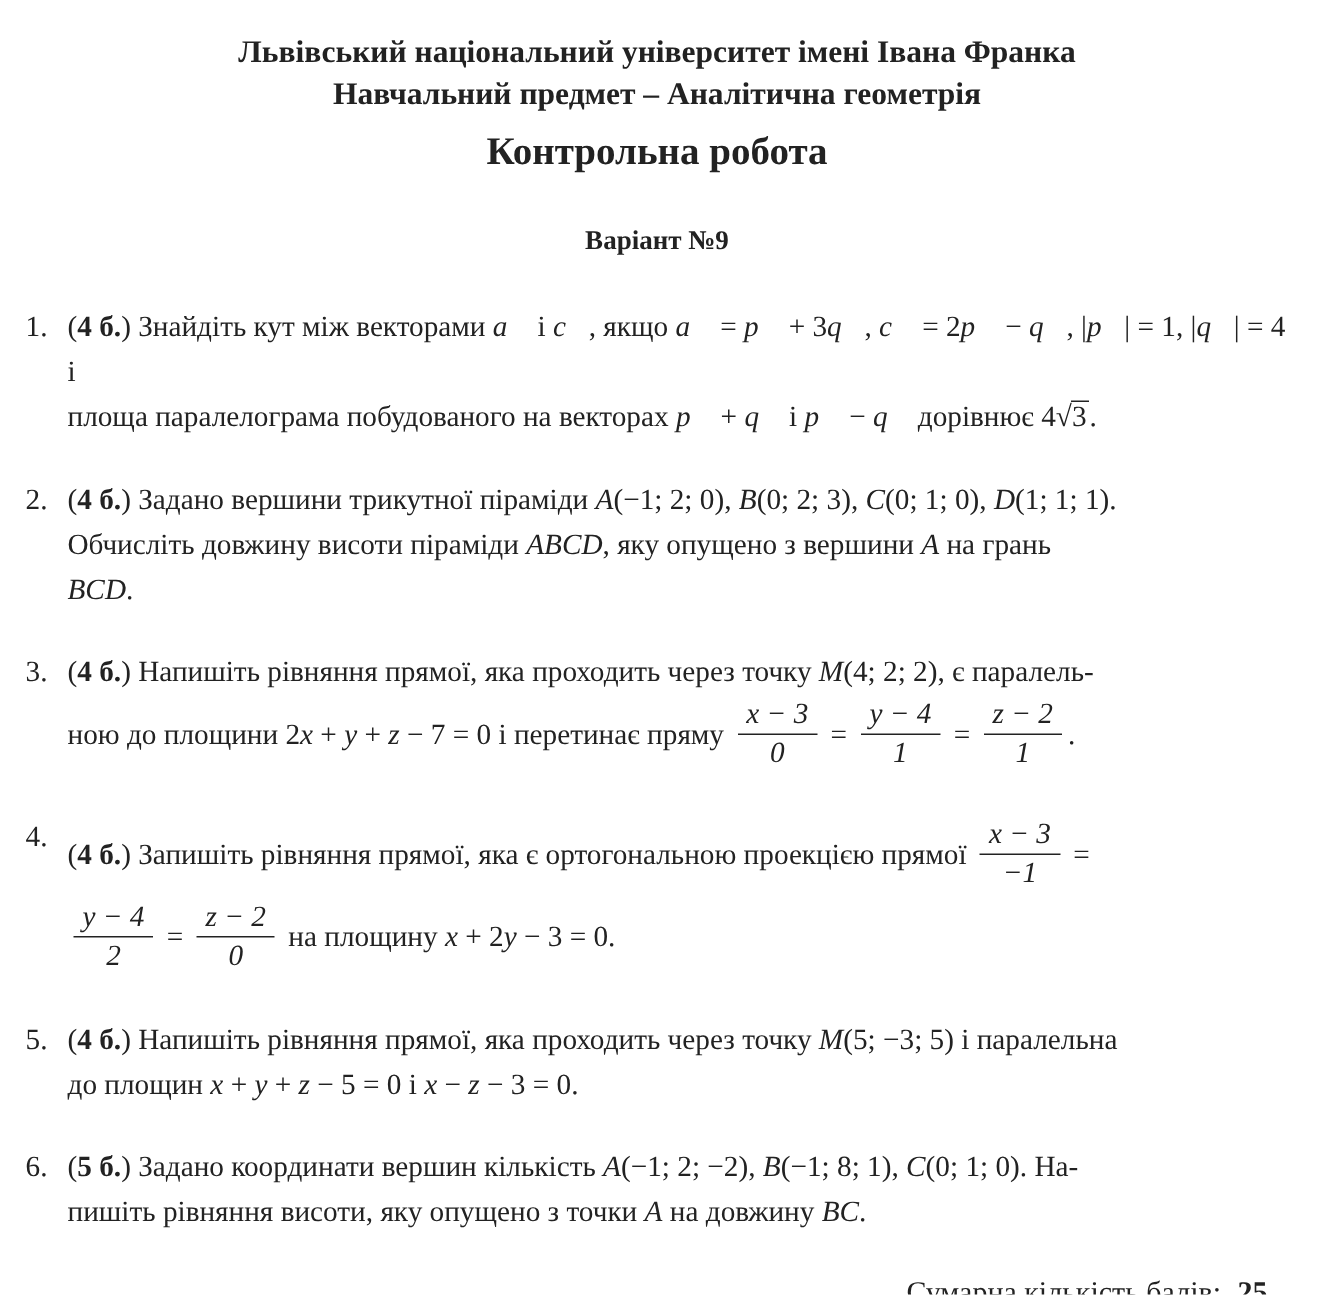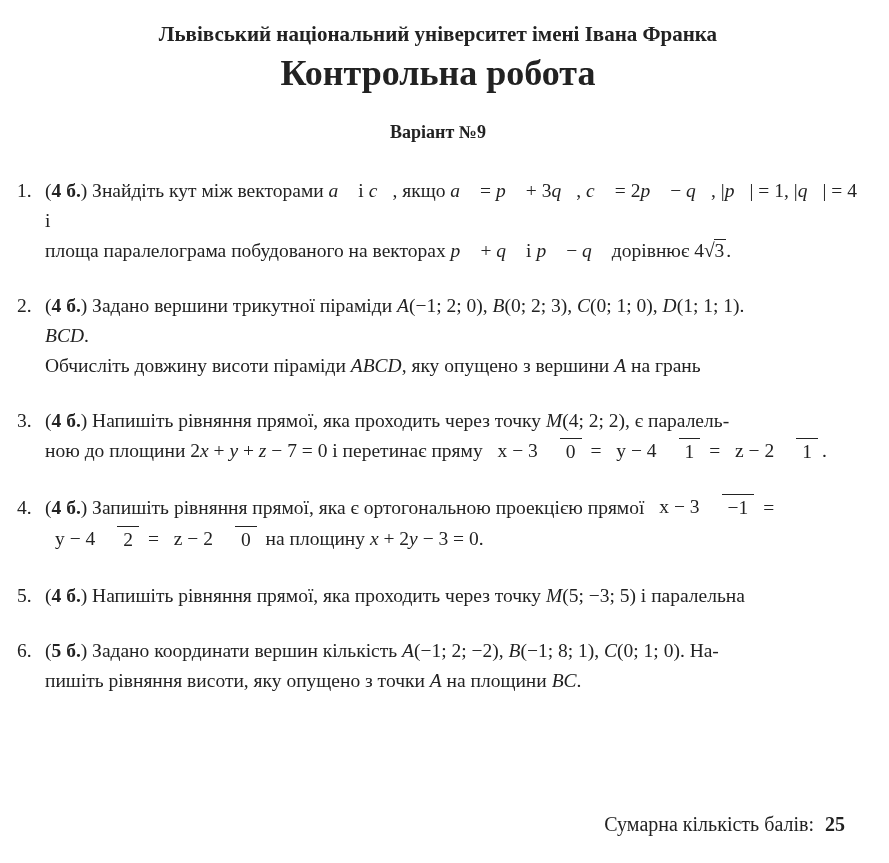--- a/index.html
+++ b/index.html
@@ -13,30 +13,30 @@
     overflow: hidden;
     font-family: "Liberation Serif", "DejaVu Serif", serif;
     color: #222222;
   }
   .page {
     box-sizing: border-box;
     width: 889px;
     height: 863px;
     display: flex;
     flex-direction: column;
-    padding: 20px 30px 20px 17px;
+    padding: 20px 30px 4px 17px;
   }
   .header { text-align: center; }
   .header-line {
     font-size: 21px;
     font-weight: bold;
     line-height: 28px;
   }
   .doc-title {
-    font-size: 36px;
+    font-size: 26px;
     font-weight: bold;
     line-height: 38px;
     margin-top: 6px;
   }
   .variant {
     font-size: 18px;
     font-weight: bold;
     line-height: 28px;
     margin-top: 26px;
   }
@@ -53,27 +53,27 @@
     width: 28px;
     line-height: 30px;
   }
   .pbody { flex: 1; }
   .pline { line-height: 30px; }
   .txt { font-style: normal; }
   .math { font-style: italic; }
   .bold { font-weight: bold; }
   .frac {
     display: inline-flex;
-    flex-direction: row;
+    flex-direction: column;
     vertical-align: middle;
     text-align: center;
+    font-style: italic;
     margin: 2px 4px;
     position: relative;
     top: -2px;
-    gap: 16px;
   }
   .frac .num {
     display: block;
     line-height: 25px;
     padding: 0 6px;
   }
   .frac .den {
     display: block;
     line-height: 25px;
     padding: 0 6px;
@@ -94,38 +94,39 @@
     padding-bottom: 6px;
   }
   .footer .bold { margin-left: 6px; }
 </style>
 </head>
 <body>
 
 <div class="page">
   <div class="header">
     <div class="header-line">Львівський національний університет імені Івана Франка</div>
+    <div class="header-line">Навчальний предмет – Аналітична геометрія</div>
     <div class="doc-title">Контрольна робота</div>
     <div class="variant">Варіант №9</div>
   </div>
 
   <div class="problems">
       <div class="problem">
         <div class="pnum">1.</div>
         <div class="pbody">
           <div class="pline"><span class="txt">(</span><span class="bold">4 б.</span><span class="txt">) Знайдіть кут між векторами </span><span class="math">a⃗</span><span class="txt"> і </span><span class="math">c⃗</span><span class="txt">, якщо </span><span class="math">a⃗</span><span class="txt"> = </span><span class="math">p⃗</span><span class="txt"> + 3</span><span class="math">q⃗</span><span class="txt">, </span><span class="math">c⃗</span><span class="txt"> = 2</span><span class="math">p⃗</span><span class="txt"> − </span><span class="math">q⃗</span><span class="txt">, |</span><span class="math">p⃗</span><span class="txt">| = 1, |</span><span class="math">q⃗</span><span class="txt">| = 4 і</span></div>
           <div class="pline"><span class="txt">площа паралелограма побудованого на векторах </span><span class="math">p⃗</span><span class="txt"> + </span><span class="math">q⃗</span><span class="txt"> і </span><span class="math">p⃗</span><span class="txt"> − </span><span class="math">q⃗</span><span class="txt"> дорівнює 4</span><span class="sqrt"><span class="sqsign">√</span><span class="sqrad">3</span></span><span class="txt">.</span></div>
         </div>
       </div>
       <div class="problem">
         <div class="pnum">2.</div>
         <div class="pbody">
           <div class="pline"><span class="txt">(</span><span class="bold">4 б.</span><span class="txt">) Задано вершини трикутної піраміди </span><span class="math">A</span><span class="txt">(−1; 2; 0), </span><span class="math">B</span><span class="txt">(0; 2; 3), </span><span class="math">C</span><span class="txt">(0; 1; 0), </span><span class="math">D</span><span class="txt">(1; 1; 1).</span></div>
+          <div class="pline"><span class="txt">Обчисліть довжину висоти піраміди </span><span class="math">ABCD</span><span class="txt">, яку опущено з вершини </span><span class="math">A</span><span class="txt"> на грань</span></div>
           <div class="pline"><span class="math">BCD</span><span class="txt">.</span></div>
-          <div class="pline"><span class="txt">Обчисліть довжину висоти піраміди </span><span class="math">ABCD</span><span class="txt">, яку опущено з вершини </span><span class="math">A</span><span class="txt"> на грань</span></div>
         </div>
       </div>
       <div class="problem">
         <div class="pnum">3.</div>
         <div class="pbody">
           <div class="pline"><span class="txt">(</span><span class="bold">4 б.</span><span class="txt">) Напишіть рівняння прямої, яка проходить через точку </span><span class="math">M</span><span class="txt">(4; 2; 2), є паралель-</span></div>
           <div class="pline"><span class="txt">ною до площини 2</span><span class="math">x</span><span class="txt"> + </span><span class="math">y</span><span class="txt"> + </span><span class="math">z</span><span class="txt"> − 7 = 0 і перетинає пряму </span><span class="frac">
               <span class="num">x − 3</span>
               <span class="den">0</span>
             </span><span class="txt"> = </span><span class="frac">
@@ -150,27 +151,28 @@
             </span><span class="txt"> = </span><span class="frac">
               <span class="num">z − 2</span>
               <span class="den">0</span>
             </span><span class="txt"> на площину </span><span class="math">x</span><span class="txt"> + 2</span><span class="math">y</span><span class="txt"> − 3 = 0.</span></div>
         </div>
       </div>
       <div class="problem">
         <div class="pnum">5.</div>
         <div class="pbody">
           <div class="pline"><span class="txt">(</span><span class="bold">4 б.</span><span class="txt">) Напишіть рівняння прямої, яка проходить через точку </span><span class="math">M</span><span class="txt">(5; −3; 5) і паралельна</span></div>
+          <div class="pline"><span class="txt">до площин </span><span class="math">x</span><span class="txt"> + </span><span class="math">y</span><span class="txt"> + </span><span class="math">z</span><span class="txt"> − 5 = 0 і </span><span class="math">x</span><span class="txt"> − </span><span class="math">z</span><span class="txt"> − 3 = 0.</span></div>
         </div>
       </div>
       <div class="problem">
         <div class="pnum">6.</div>
         <div class="pbody">
           <div class="pline"><span class="txt">(</span><span class="bold">5 б.</span><span class="txt">) Задано координати вершин кількість </span><span class="math">A</span><span class="txt">(−1; 2; −2), </span><span class="math">B</span><span class="txt">(−1; 8; 1), </span><span class="math">C</span><span class="txt">(0; 1; 0). На-</span></div>
-          <div class="pline"><span class="txt">пишіть рівняння висоти, яку опущено з точки </span><span class="math">A</span><span class="txt"> на площини </span><span class="math">BC</span><span class="txt">.</span></div>
+          <div class="pline"><span class="txt">пишіть рівняння висоти, яку опущено з точки </span><span class="math">A</span><span class="txt"> на довжину </span><span class="math">BC</span><span class="txt">.</span></div>
         </div>
       </div>
     </div>
 
   <div class="footer">
     <span>Сумарна кількість балів:</span>
     <span class="bold">25</span>
   </div>
 </div>
 

